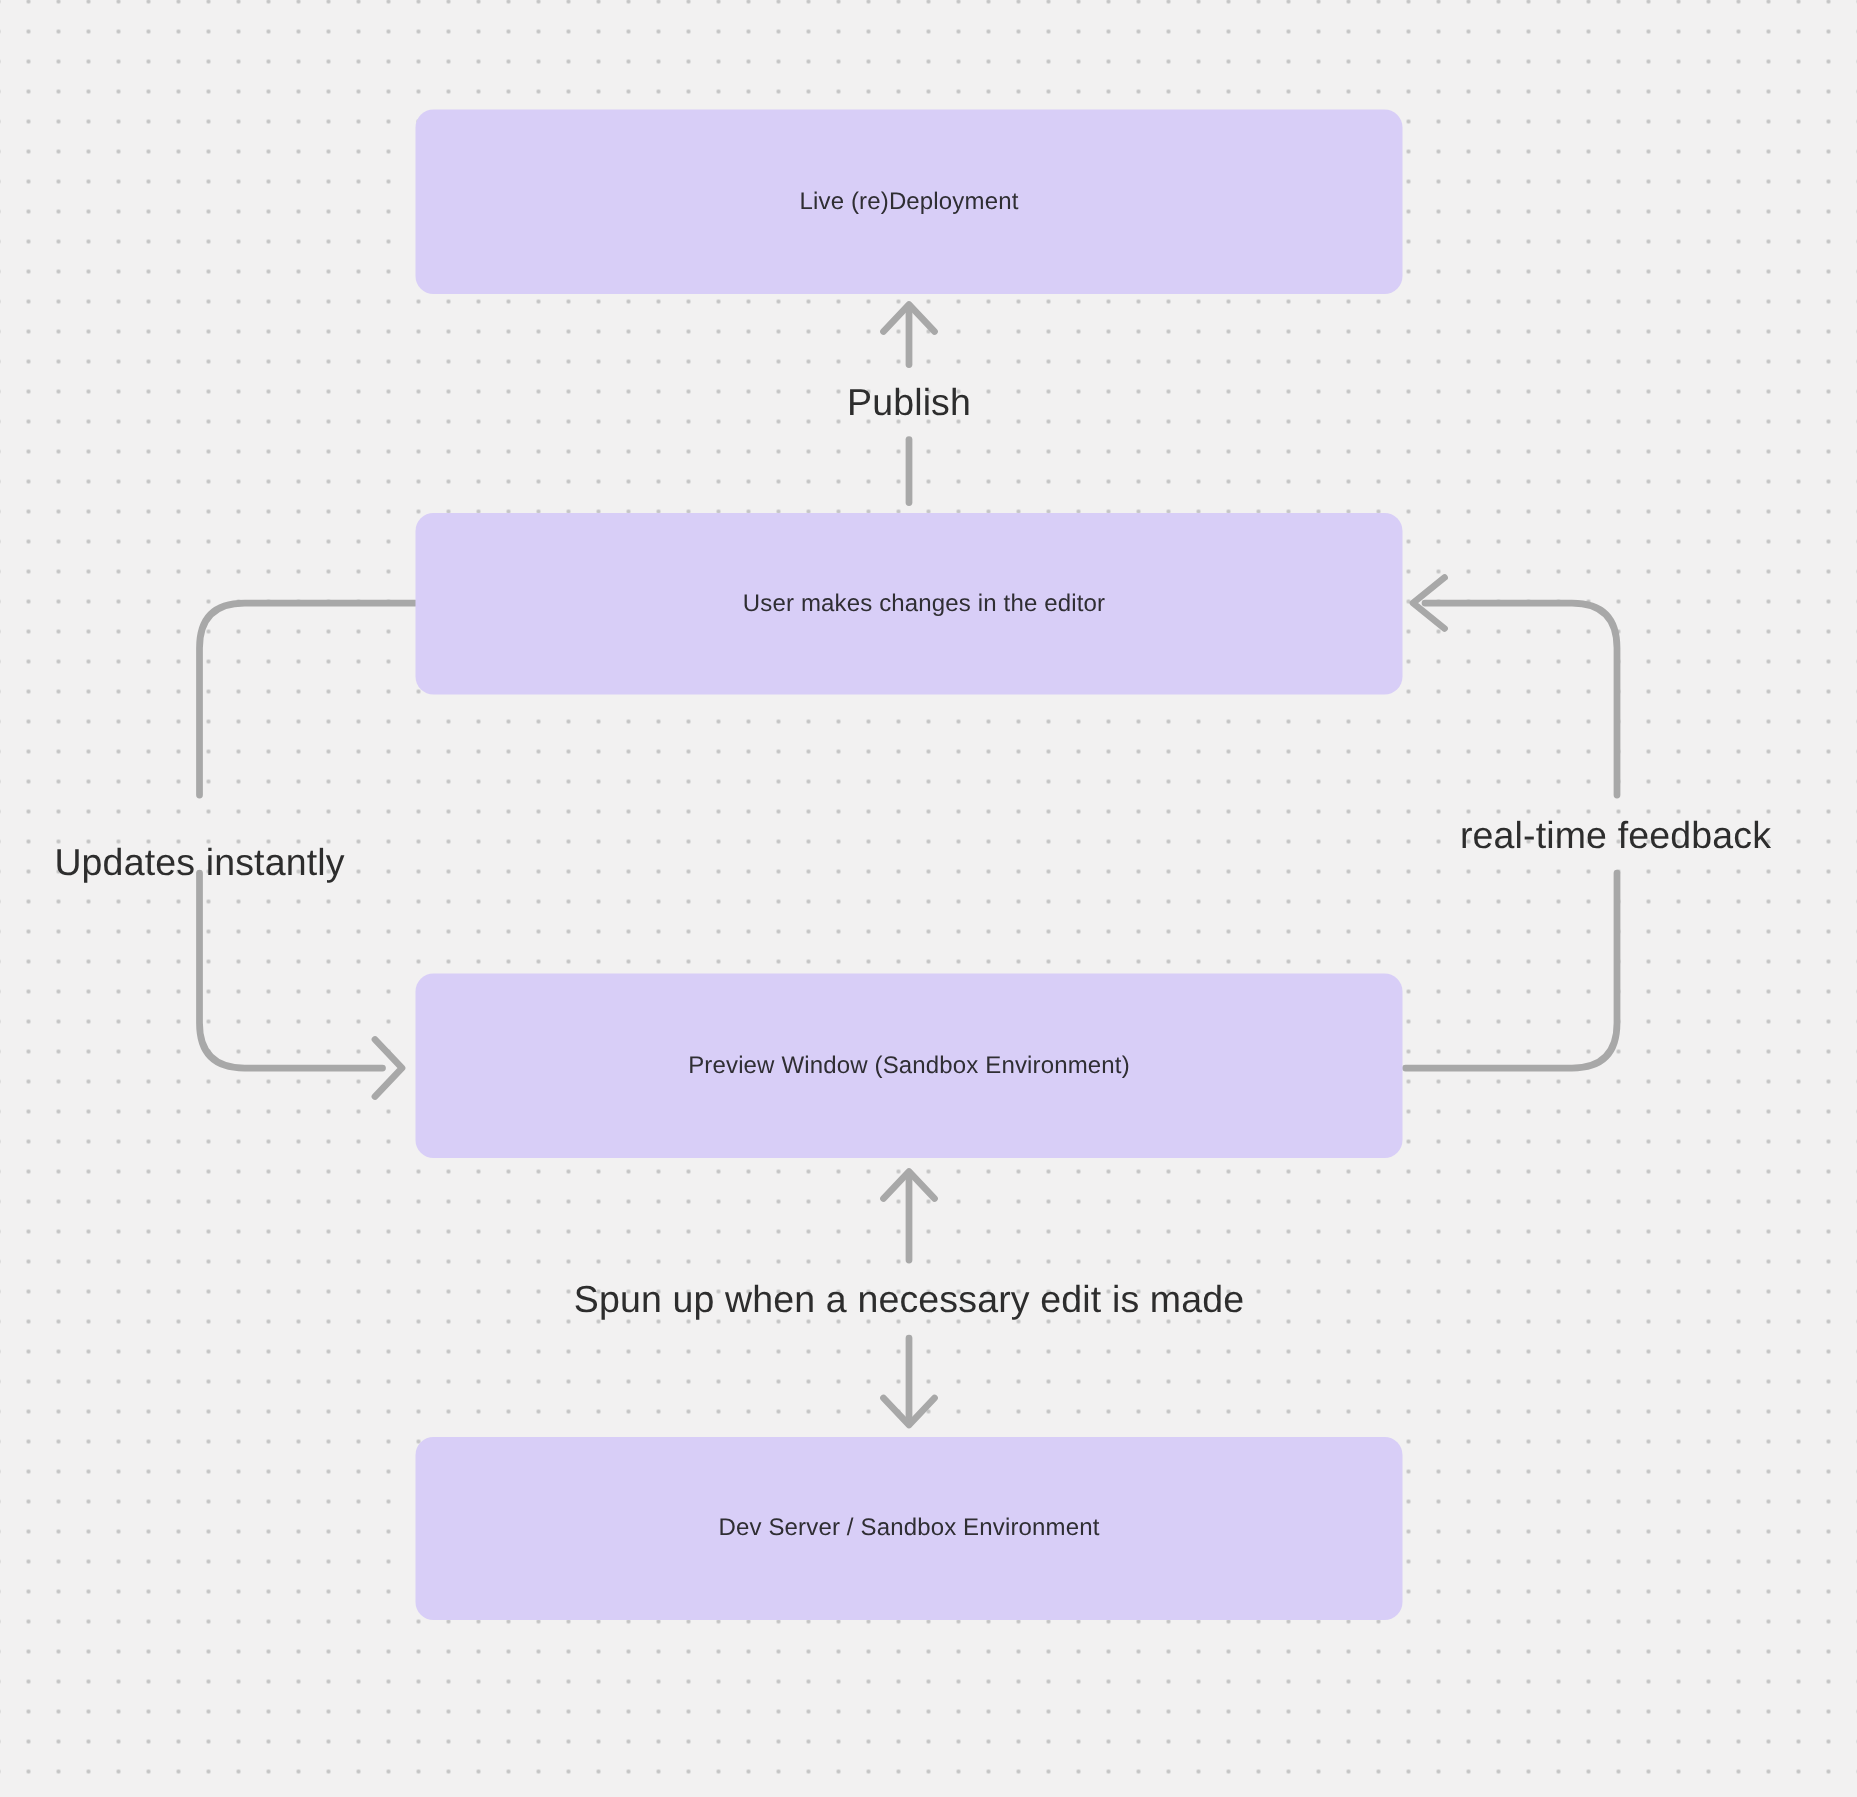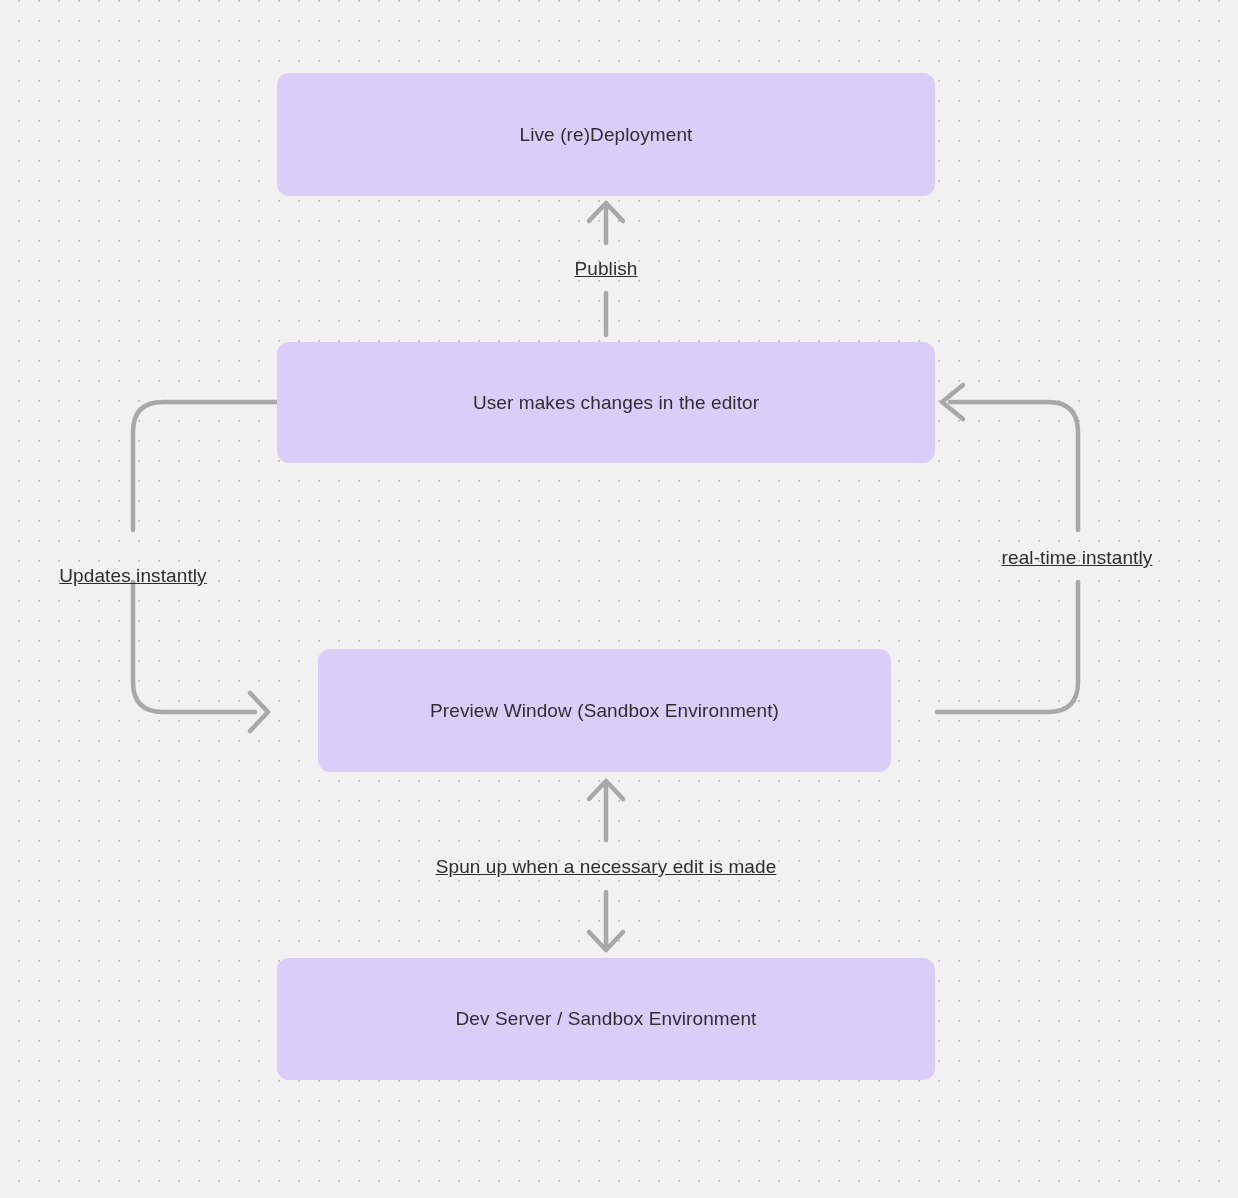--- a/index.html
+++ b/index.html
@@ -41,37 +41,36 @@
     stroke-linejoin: round;
   }
   .node {
     position: absolute;
     background: var(--node_fill);
     border-radius: 12px;
     display: flex;
     align-items: center;
     justify-content: center;
     text-align: center;
-    font-size: 19px;
+    font-size: 16px;
     line-height: 1.25;
     color: var(--node_text);
     letter-spacing: 0.1px;
   }
   .node-live      { left: 277px; top:  73px; width: 658px; height: 123px; }
   .node-user      { left: 277px; top: 342px; width: 658px; height: 121px; padding-left: 20px; }
-  .node-preview   { left: 277px; top: 649px; width: 573px; height: 123px; margin-left: 41px; }
+  .node-preview   { left: 277px; top: 649px; width: 658px; height: 123px; }
   .node-devserver { left: 277px; top: 958px; width: 658px; height: 122px; text-align: center; }
   .edge-label {
     position: absolute;
     transform: translate(-50%, -50%);
     white-space: nowrap;
-    font-size: 19px;
+    font-size: 25px;
     color: var(--label_text);
     letter-spacing: 0.1px;
-    text-decoration: underline;
   }
   .label-publish  { left: 606px;  top: 269px; }
   .label-updates  { left: 133px;  top: 576px; }
   .label-realtime { left: 1077px; top: 558px; }
   .label-spunup   { left: 606px;  top: 867px; text-align: center; }
 </style>
 </head>
 <body>
 
 <div class="canvas">
@@ -107,16 +106,16 @@
   <div class="node node-preview">
     <span>Preview Window (Sandbox Environment)</span>
   </div>
 
   <div class="node node-devserver">
     <span>Dev Server / Sandbox Environment</span>
   </div>
 
   <div class="edge-label label-publish">Publish</div>
   <div class="edge-label label-updates">Updates instantly</div>
-  <div class="edge-label label-realtime">real-time instantly</div>
+  <div class="edge-label label-realtime">real-time feedback</div>
   <div class="edge-label label-spunup">Spun up when a necessary edit is made</div>
 
 </div>
 
 </body></html>

